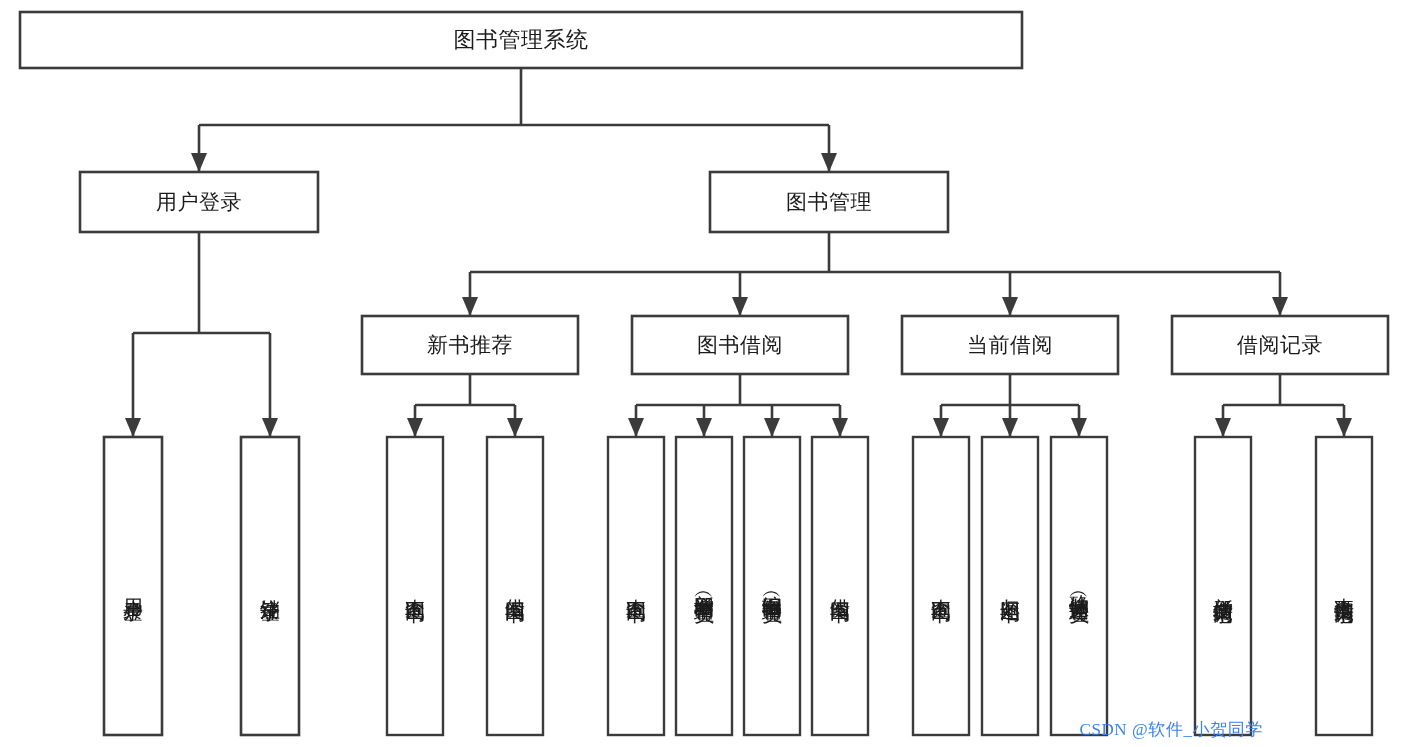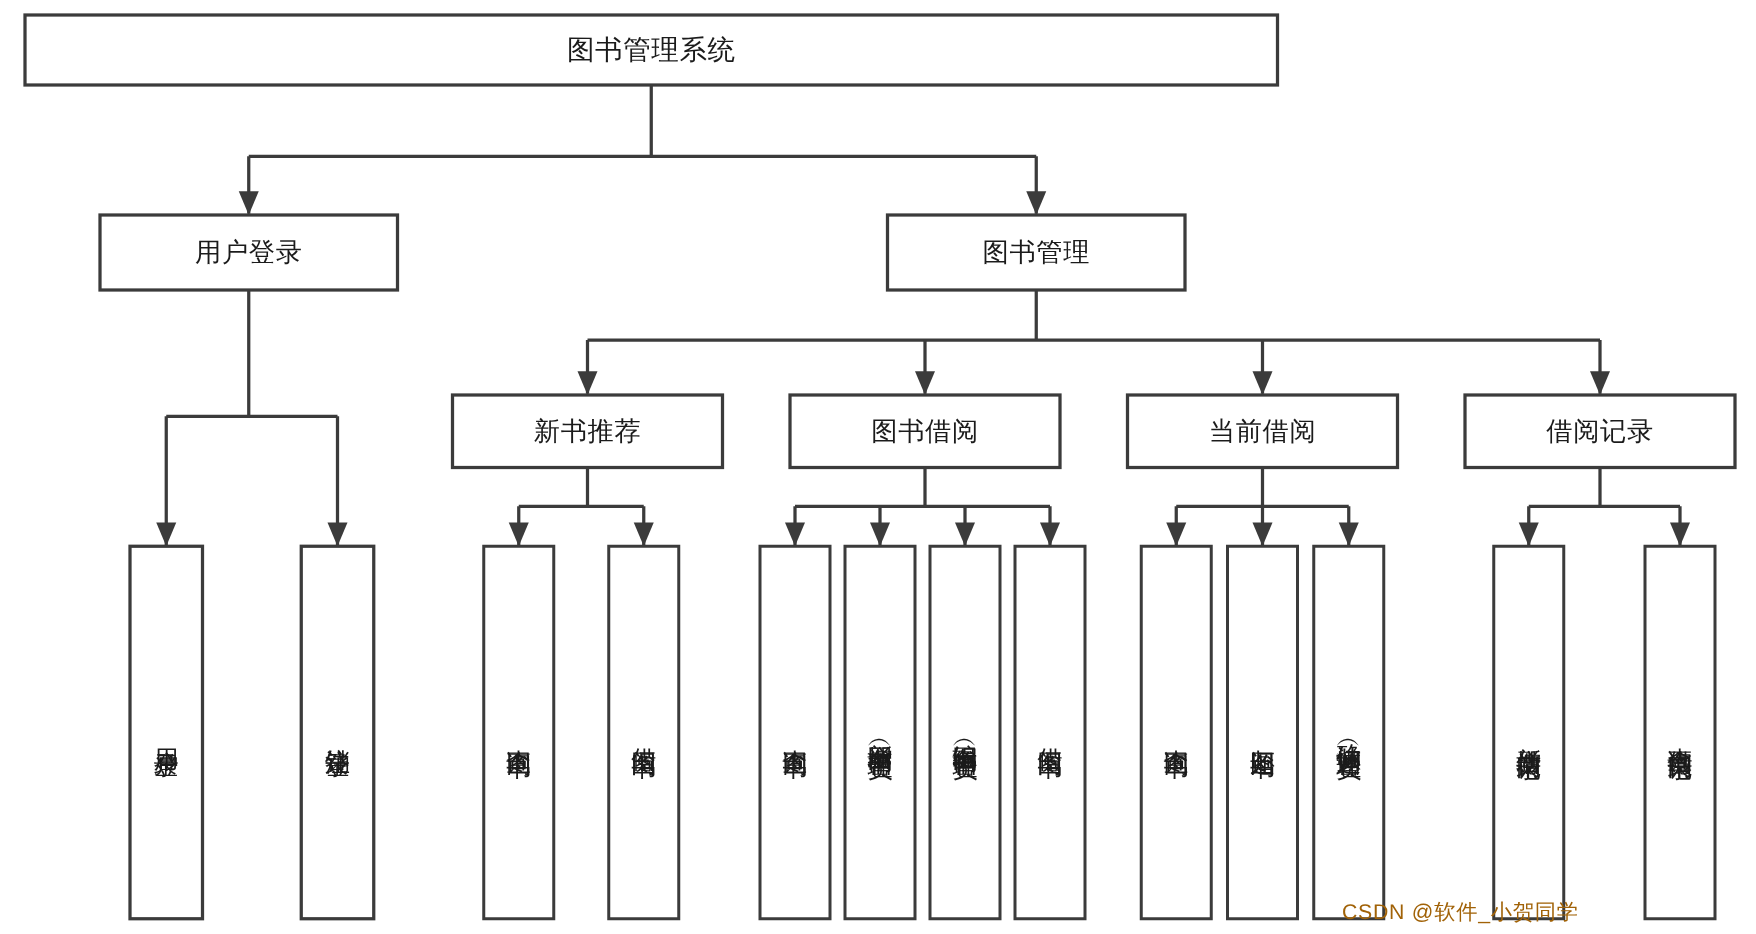--- a/index.html
+++ b/index.html
@@ -69,23 +69,23 @@
     line-height: 1.06;
     color: #1b1b1b;
     letter-spacing: 1.5px;
     white-space: nowrap;
     text-align: center;
   }
   .watermark {
     position: absolute;
     right: 10px;
     bottom: 6px;
-    font-family: Liberation Sans, sans-serif;
+    font-family: Liberation Serif, serif;
     font-size: 17px;
-    color: #a16207;
+    color: #3b82f6;
     letter-spacing: 0.6px;
     white-space: nowrap;
   }
 </style>
 </head>
 <body>
 
 <div id="diagram-root">
   <svg class="canvas" viewBox="0 0 1405 747" xmlns="http://www.w3.org/2000/svg">
     <g id="edges-layer">

